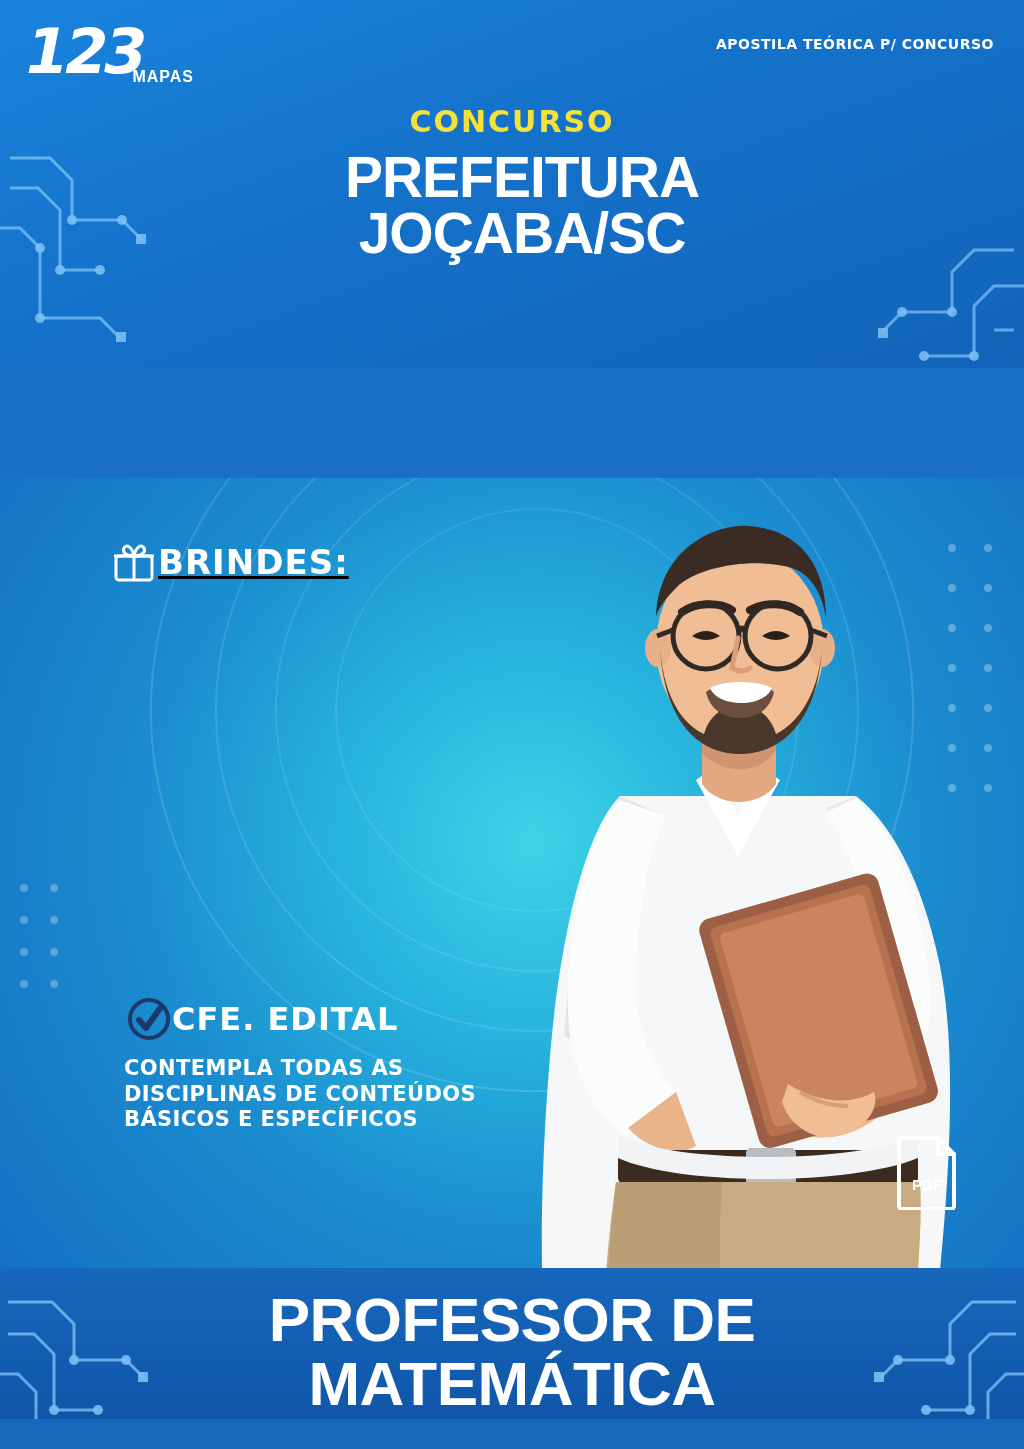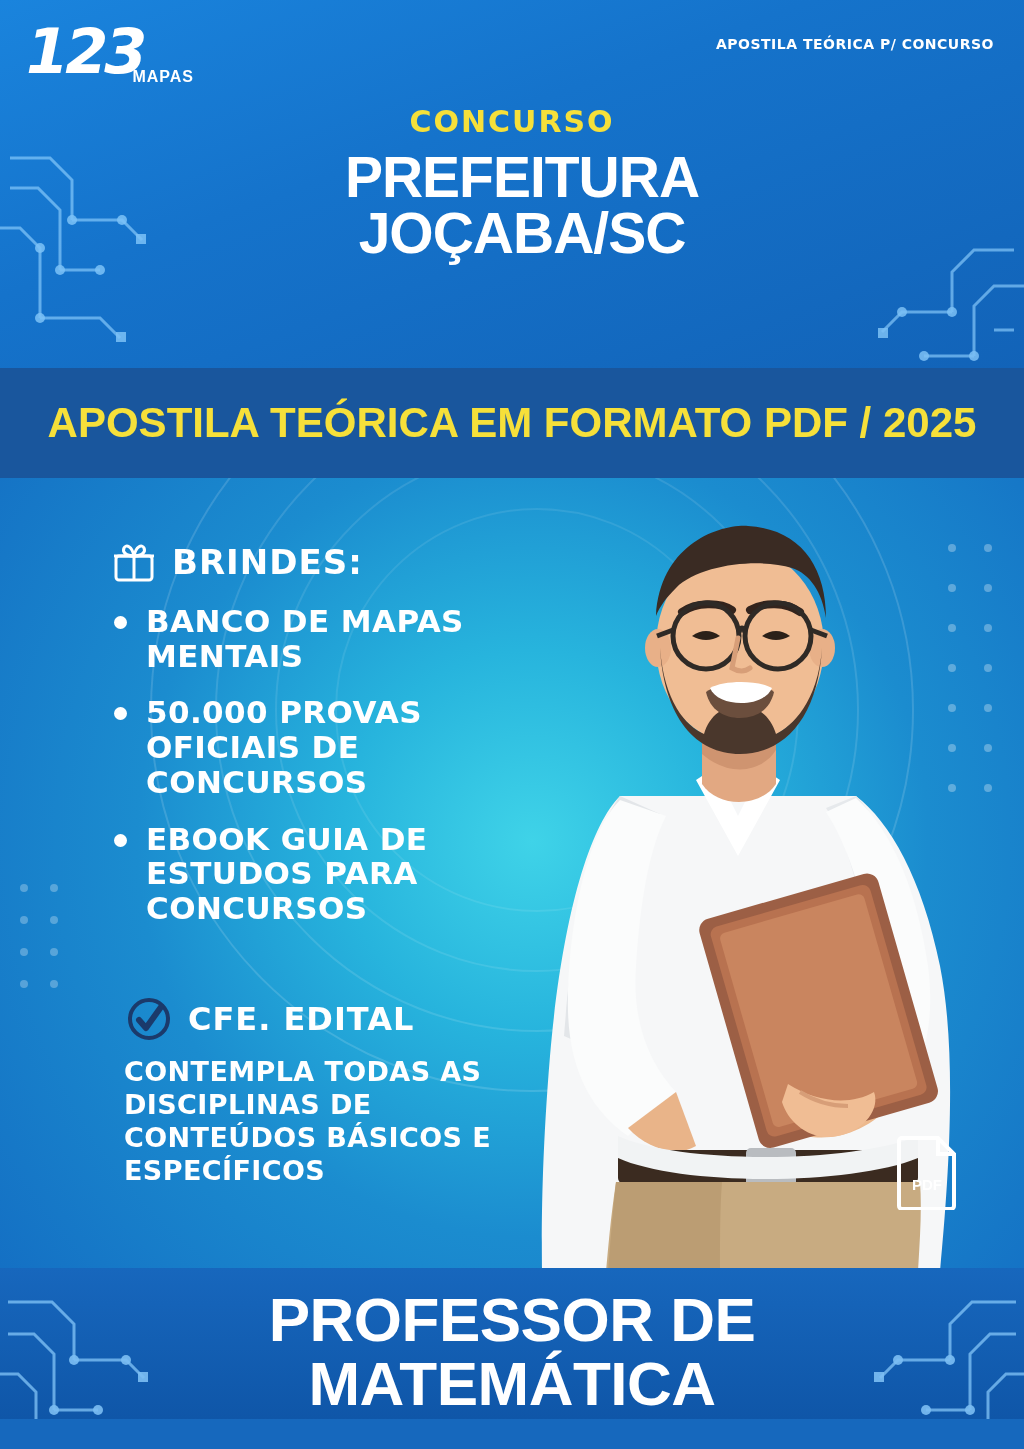--- a/index.html
+++ b/index.html
@@ -121,21 +121,22 @@
   .dots-left, .dots-right {
     position: absolute;
     opacity: 0.55;
   }
 
   .brindes-head {
     position: absolute;
     left: 112px; top: 62px;
     display: flex;
     align-items: center;
-    gap: 16px;
+    gap: 2px;
+    text-decoration: underline;
   }
   .brindes-head .label {
     color: #ffffff;
     font-size: 34px;
     font-weight: bold;
     letter-spacing: 1px;
     font-family: "DejaVu Sans", sans-serif;
   }
   .gift-icon { width: 44px; height: 44px; }
 
@@ -165,37 +166,36 @@
     width: 13px; height: 13px;
     border-radius: 50%;
     background: #ffffff;
   }
 
   .edital-head {
     position: absolute;
     left: 126px; top: 518px;
     display: flex;
     align-items: center;
-    gap: 16px;
   }
   .edital-head .label {
     color: #ffffff;
     font-size: 32px;
     font-weight: bold;
     letter-spacing: 1px;
     font-family: "DejaVu Sans", sans-serif;
   }
   .check-icon { width: 46px; height: 46px; }
 
   .edital-sub {
     position: absolute;
     left: 124px; top: 578px;
     width: 430px;
     color: #ffffff;
-    font-size: 27px;
+    font-size: 21px;
     font-weight: bold;
     line-height: 1.22;
     letter-spacing: 0.4px;
     font-family: "DejaVu Sans", sans-serif;
   }
 
   .pdf-badge {
     position: absolute;
     right: 64px; bottom: 58px;
     width: 64px; height: 76px;
@@ -285,23 +285,20 @@
     <div class="top-right-label">APOSTILA TEÓRICA P/ CONCURSO</div>
 
     <div class="concurso-kicker">CONCURSO</div>
 
     <div class="title-main">
       <div>PREFEITURA</div>
       <div>JOÇABA/SC</div>
     </div>
   </div>
 
-  <div class="mid-band">
-    <div class="txt">APOSTILA TEÓRICA EM FORMATO PDF / 2025</div>
-  </div>
 
   <div class="main">
 
     <div class="rings"></div>
     <div class="rings r2"></div>
     <div class="rings r3"></div>
     <div class="rings r4"></div>
 
     <svg class="dots-left" style="left:14px; top:400px; width:70px; height:120px;" viewBox="0 0 70 120">
       <g fill="#ffffff" opacity="0.5">
@@ -414,25 +411,20 @@
           <rect x="4" y="16" width="36" height="24" rx="3"></rect>
           <path d="M2 16 h40"></path>
           <path d="M22 16 v24"></path>
           <path d="M22 16 C 14 16 10 12 12 8 C 14 4 20 6 22 16 Z"></path>
           <path d="M22 16 C 30 16 34 12 32 8 C 30 4 24 6 22 16 Z"></path>
         </g>
       </svg>
       <span class="label">BRINDES:</span>
     </div>
 
-    <ul class="bullets">
-      <li>BANCO DE MAPAS MENTAIS</li>
-      <li>50.000 PROVAS OFICIAIS DE CONCURSOS</li>
-      <li>EBOOK GUIA DE ESTUDOS PARA CONCURSOS</li>
-    </ul>
 
     <div class="edital-head">
       <svg class="check-icon" viewBox="0 0 46 46">
         <circle cx="23" cy="23" r="19" fill="none" stroke="#1b3a6b" stroke-width="4"></circle>
         <path d="M13 24 l7 8 L35 11" fill="none" stroke="#1b3a6b" stroke-width="6" stroke-linecap="round" stroke-linejoin="round"></path>
       </svg>
       <span class="label">CFE. EDITAL</span>
     </div>
 
     <div class="edital-sub">CONTEMPLA TODAS AS DISCIPLINAS DE CONTEÚDOS BÁSICOS E ESPECÍFICOS</div>

